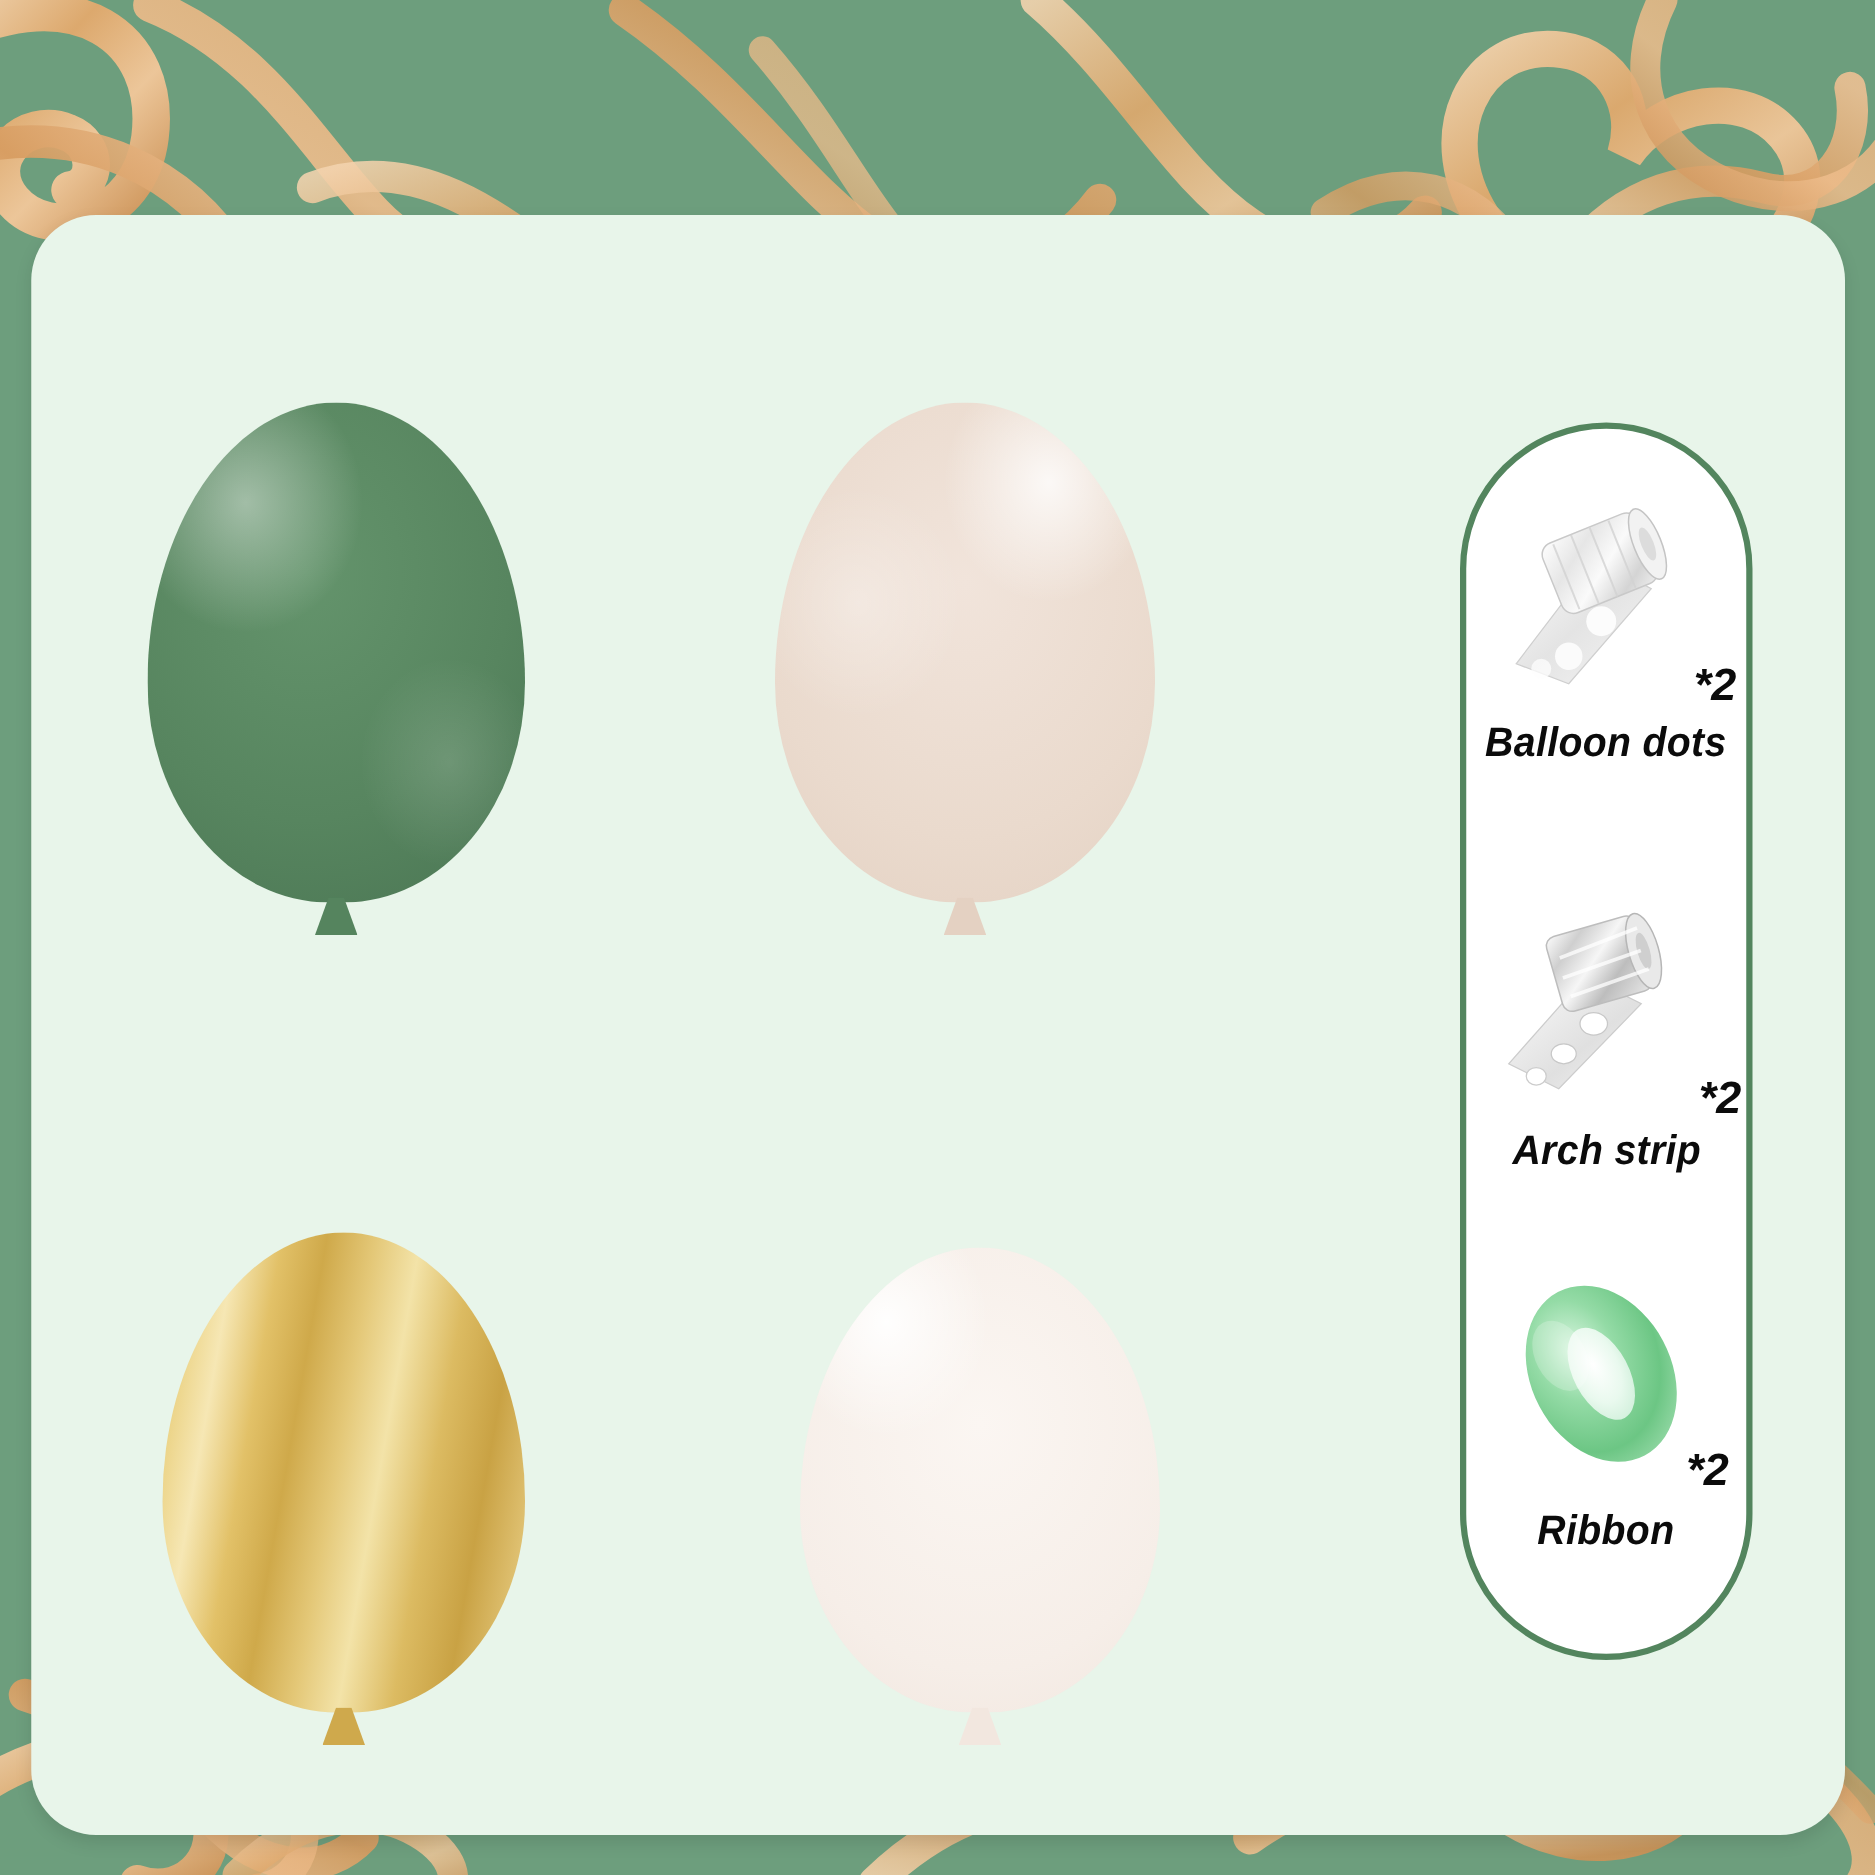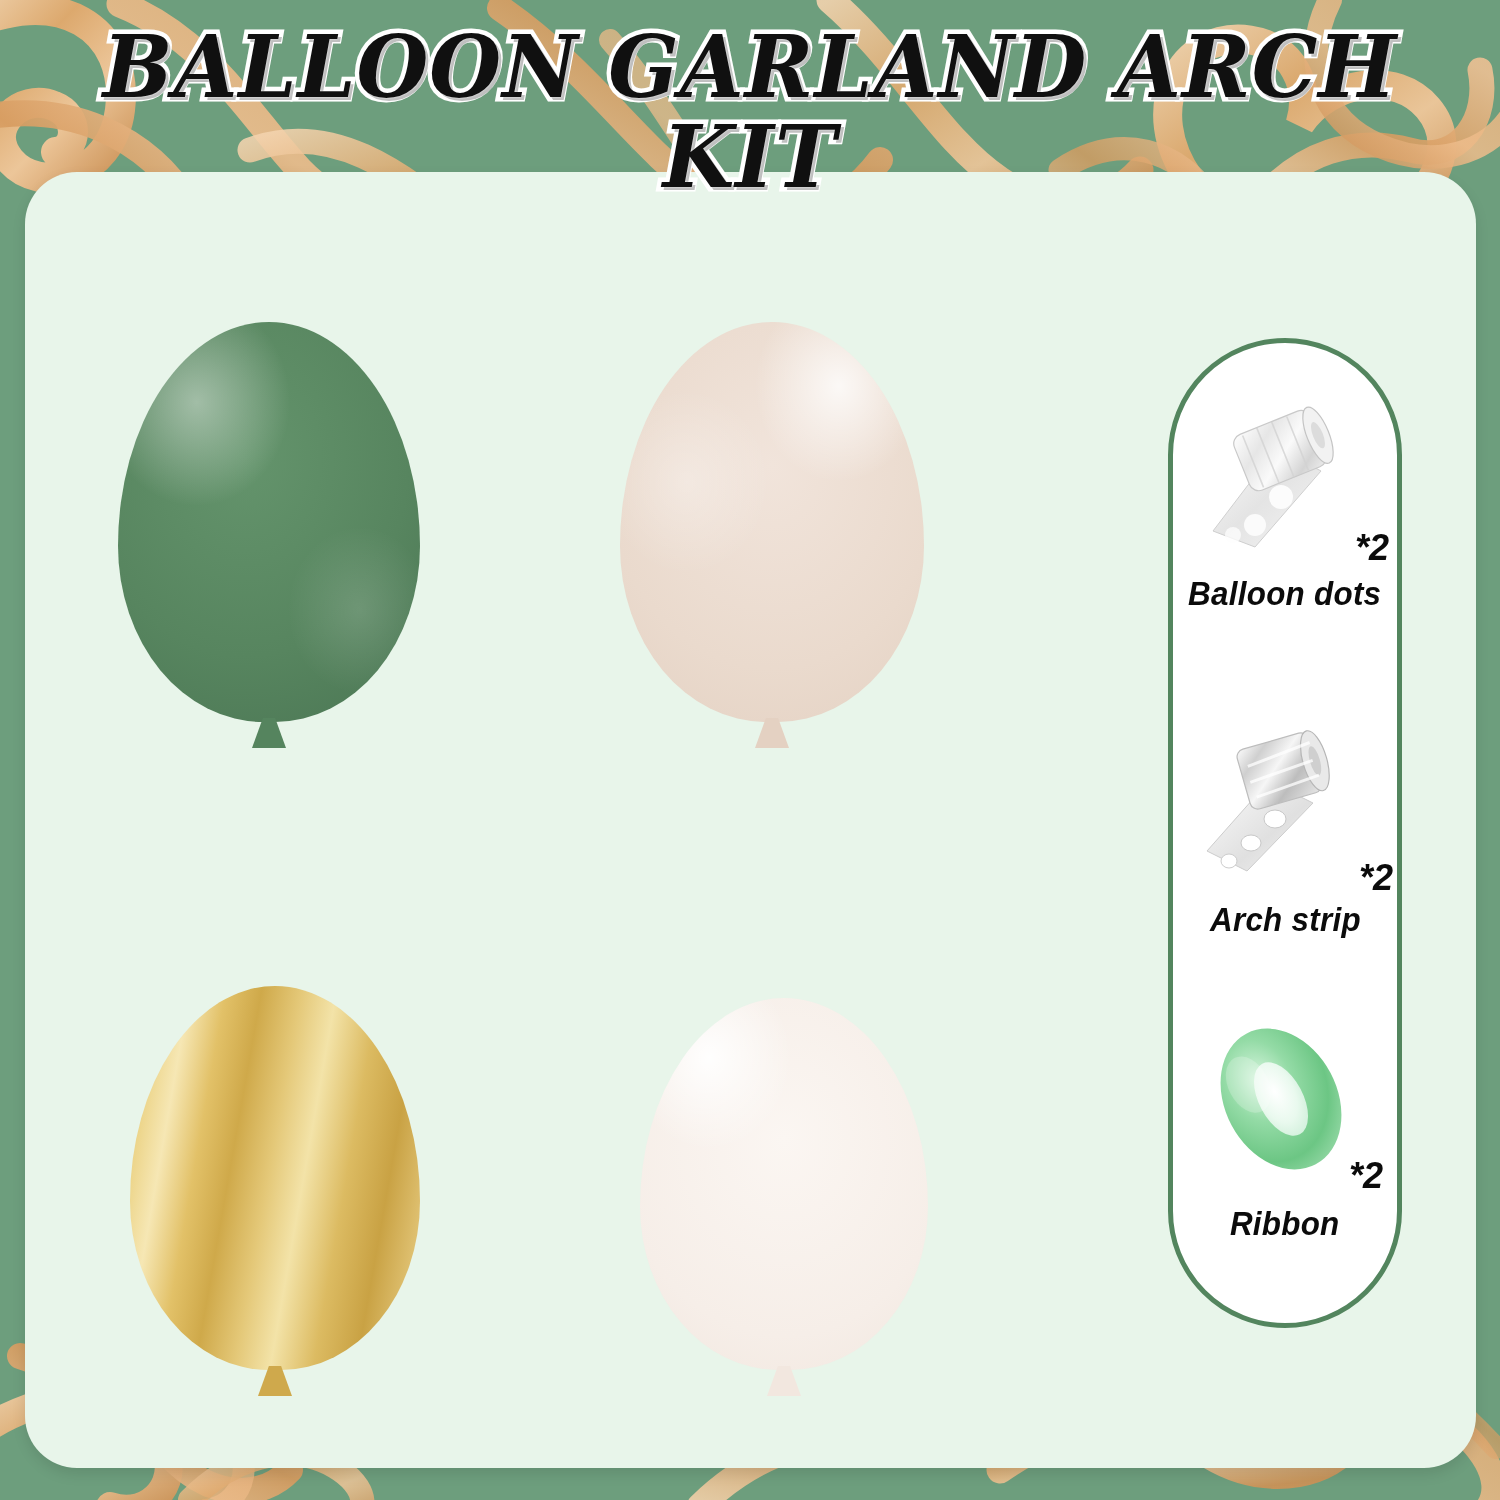--- a/index.html
+++ b/index.html
@@ -231,23 +231,20 @@
     <path d="M20,1356 C96,1380 140,1428 176,1462 C214,1498 262,1500 290,1470" fill="none" stroke="url(#gold2)" stroke-width="26" stroke-linecap="round" opacity=".92"></path>
     <path d="M70,1400 C130,1368 196,1384 230,1430 C258,1468 240,1506 206,1510" fill="none" stroke="url(#gold3)" stroke-width="22" stroke-linecap="round" opacity=".78"></path>
     <path d="M190,1500 C240,1450 300,1442 340,1470 C372,1492 368,1520 340,1528" fill="none" stroke="url(#gold1)" stroke-width="24" stroke-linecap="round" opacity=".85"></path>
 
     <path d="M700,1506 C760,1448 830,1428 900,1448 C960,1464 1010,1442 1040,1408" fill="none" stroke="url(#gold2)" stroke-width="26" stroke-linecap="round" opacity=".9"></path>
     <path d="M1000,1470 C1070,1420 1150,1420 1210,1456 C1260,1486 1320,1480 1350,1446" fill="none" stroke="url(#gold1)" stroke-width="27" stroke-linecap="round" opacity=".9"></path>
     <path d="M1290,1420 C1360,1380 1430,1396 1470,1440 C1500,1472 1500,1500 1480,1516" fill="none" stroke="url(#gold3)" stroke-width="25" stroke-linecap="round" opacity=".86"></path>
     <path d="M1380,1348 C1430,1382 1470,1420 1496,1448" fill="none" stroke="url(#gold2)" stroke-width="22" stroke-linecap="round" opacity=".7"></path>
   </svg>
 
-  <div class="title-wrap">
-    <span class="title">BALLOON GARLAND ARCH KIT</span>
-  </div>
 
   <div class="panel"></div>
 
   <div class="chip" style="left:110px; top:228px; min-width:346px;">
     <span class="chip-label">SAGE GREEN</span>
   </div>
 
   <div class="balloon-unit" style="left:118px; top:322px; width:302px; height:400px; z-index:5;">
     <div class="balloon b-sage"></div>
     <div class="knot k-sage"></div>

